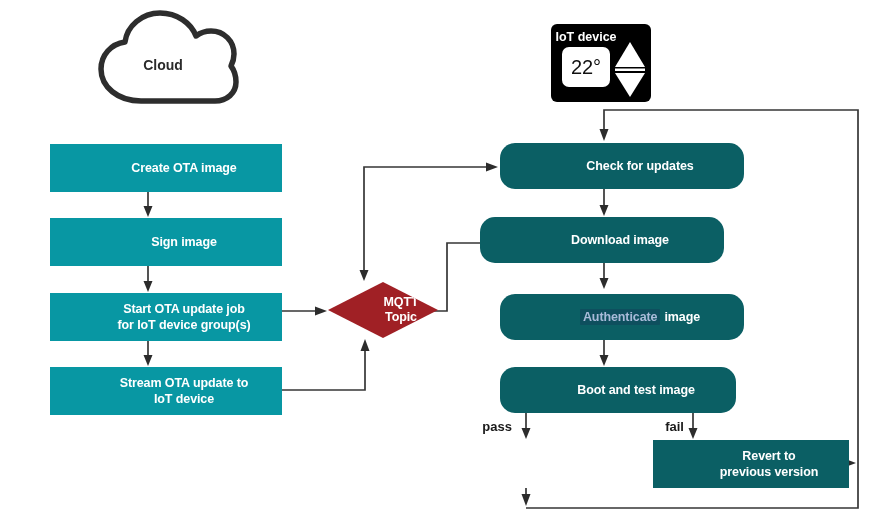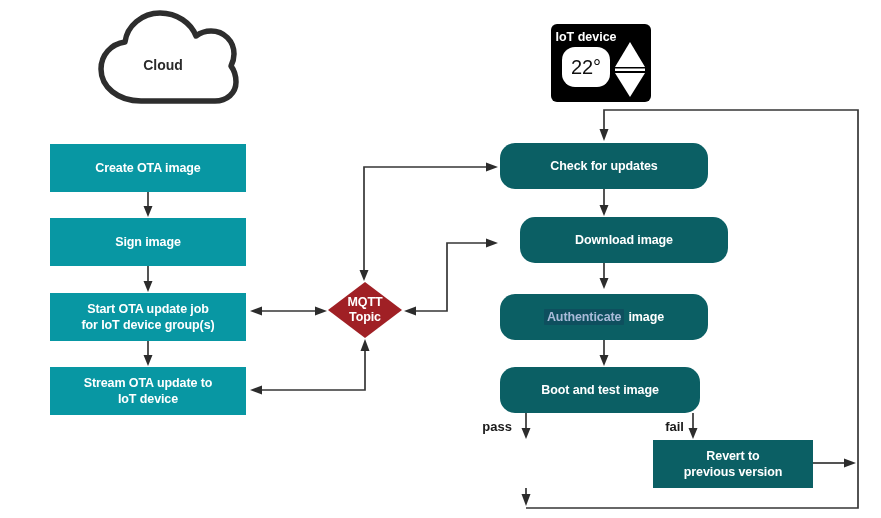--- a/index.html
+++ b/index.html
@@ -4,21 +4,21 @@
 <style>
   html,body{margin:0;padding:0;background:#fff;}
   #stage{
     position:relative;width:881px;height:518px;background:#ffffff;overflow:hidden;
     font-family:"Liberation Sans","DejaVu Sans",sans-serif;
   }
   #wires{position:absolute;left:0;top:0;width:881px;height:518px;}
   .node{
     position:absolute;display:flex;align-items:center;justify-content:center;
     color:#ffffff;font-weight:bold;font-size:12.5px;line-height:1.3;
-    text-align:center;white-space:pre-line;letter-spacing:-0.1px;
+    text-align:center;white-space:pre-line;letter-spacing:-0.1px;padding-left:36px;
   }
   .cloud-side{background:#0897A3;}
   .device-side{background:#0B5F64;border-radius:15px;}
   .result{background:#0B5F64;}
   .diamond{
     background:#A02025;
     clip-path:polygon(50% 0,100% 50%,50% 100%,0 50%);
     font-size:12.5px;line-height:1.2;
   }
   .auth-word{
@@ -36,21 +36,21 @@
   .iot{
     position:absolute;left:551px;top:24px;width:100px;height:78px;
     background:#000;border-radius:6px;
   }
   .iot-label{
     position:absolute;left:2px;top:6px;width:66px;text-align:center;
     color:#fff;font-weight:bold;font-size:12.5px;
   }
   .thermo{
     position:absolute;left:11px;top:23px;width:48px;height:40px;background:#fff;
-    border-radius:13px;display:flex;align-items:center;justify-content:center;
+    border-radius:7px;display:flex;align-items:center;justify-content:center;
     color:#111;font-size:20px;font-weight:400;
   }
   .updown{position:absolute;right:4px;top:18px;}
 </style>
 </head>
 <body>
 
 <div id="stage">
 
   <svg id="wires" width="881" height="518" viewBox="0 0 881 518" fill="none" stroke="#363636" stroke-width="1.7">
@@ -148,21 +148,21 @@
   <div class="node cloud-side" style="left:50px;top:293px;width:196px;height:48px;">Start OTA update job
 for IoT device group(s)</div>
   <div class="node cloud-side" style="left:50px;top:218px;width:196px;height:48px;">Sign image</div>
   <div class="node cloud-side" style="left:50px;top:367px;width:196px;height:48px;">Stream OTA update to
 IoT device</div>
 
   <div class="node diamond" style="left:328px;top:282px;width:74px;height:56px;">MQTT
 Topic</div>
 
   <div class="node device-side" style="left:500px;top:143px;width:208px;height:46px;">Check for updates</div>
-  <div class="node device-side" style="left:520px;top:217px;width:208px;height:46px;">Download image</div>
+  <div class="node device-side" style="left:480px;top:217px;width:208px;height:46px;">Download image</div>
   <div class="node device-side" style="left:500px;top:294px;width:208px;height:46px;">
     <span class="auth-word">Authenticate</span>
     <span class="rest-word">image</span>
   </div>
   <div class="node device-side" style="left:500px;top:367px;width:200px;height:46px;">Boot and test image</div>
 
   <div class="branch-label" style="left:468px;top:419px;width:44px;">pass</div>
   <div class="branch-label" style="left:644px;top:419px;width:40px;">fail</div>
 
   <div class="node result" style="left:653px;top:440px;width:160px;height:48px;">Revert to

